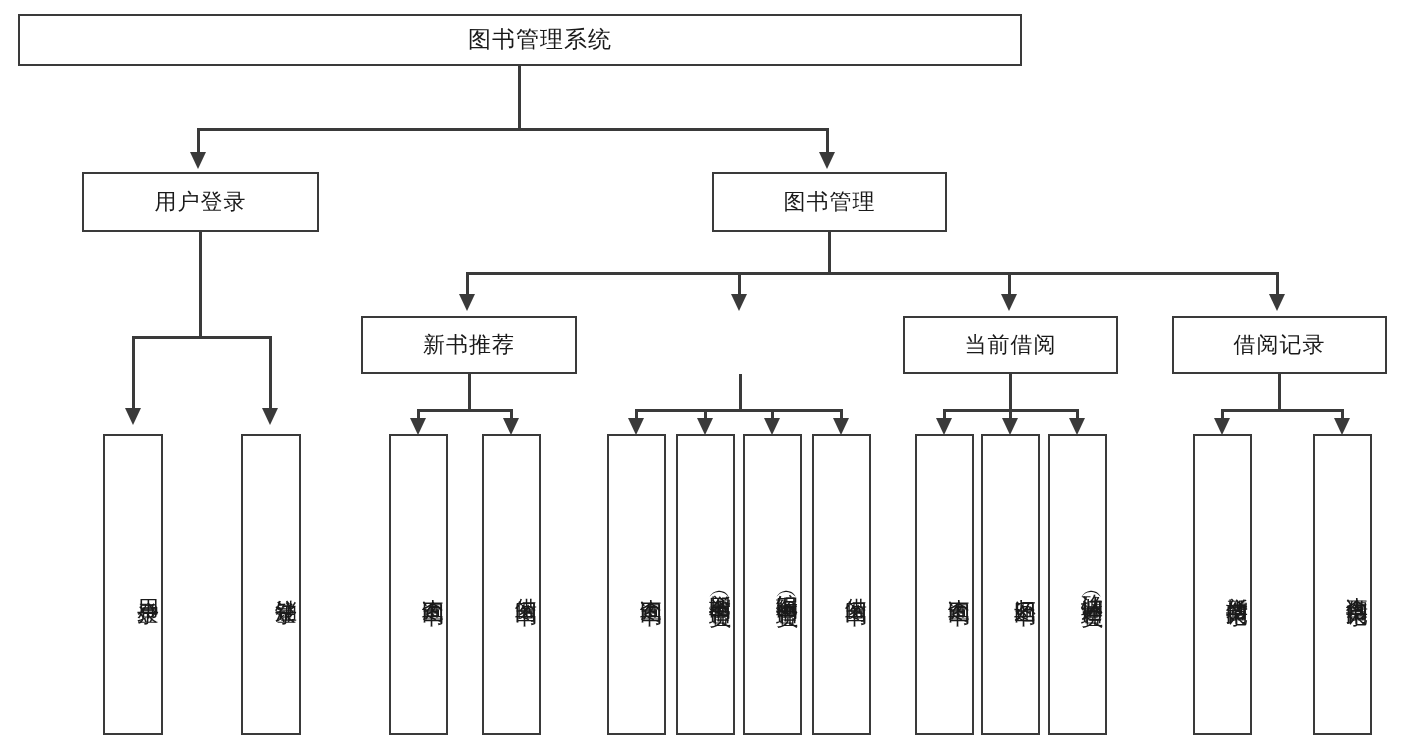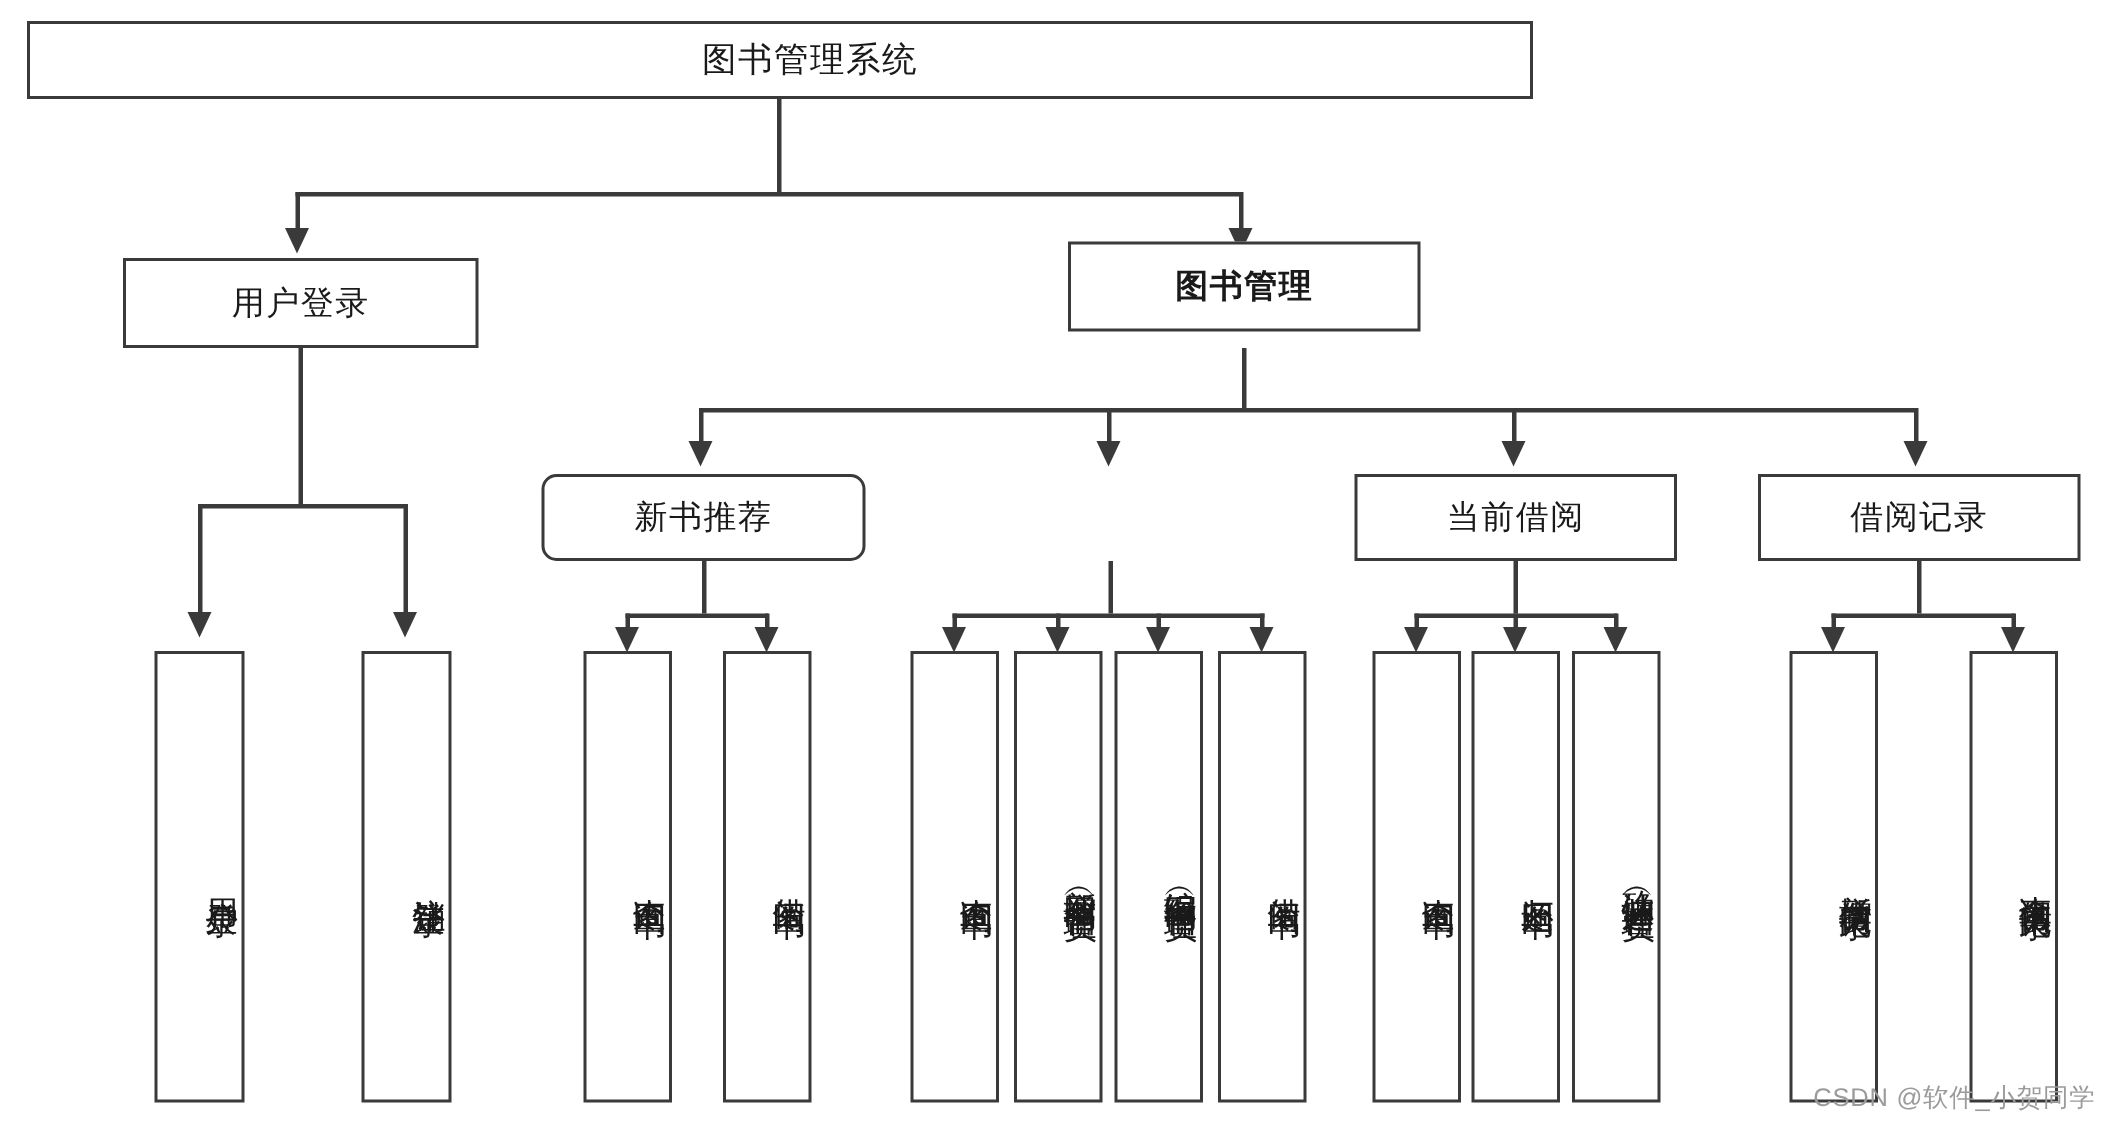--- a/index.html
+++ b/index.html
@@ -88,21 +88,21 @@
 
   <div class="conn v" style="left:197px; top:128px; height:28px;"></div>
   <div class="arrow" style="left:190px; top:152px;"></div>
 
   <div class="conn v" style="left:826px; top:128px; height:28px;"></div>
   <div class="arrow" style="left:819px; top:152px;"></div>
 
   <div class="node horiz" style="left:82px; top:172px; width:237px; height:60px;">
     <span>用户登录</span>
   </div>
-  <div class="node horiz" style="left:712px; top:161px; width:235px; height:60px;font-weight:bold;">
+  <div class="node horiz" style="left:712px; top:172px; width:235px; height:60px;">
     <span>图书管理</span>
   </div>
 
   <div class="conn v" style="left:199px; top:232px; height:104px;"></div>
   <div class="conn h" style="left:132px; top:336px; width:139px;"></div>
   <div class="conn v" style="left:132px; top:336px; height:76px;"></div>
   <div class="arrow" style="left:125px; top:408px;"></div>
   <div class="conn v" style="left:269px; top:336px; height:76px;"></div>
   <div class="arrow" style="left:262px; top:408px;"></div>
 
@@ -114,21 +114,21 @@
 
   <div class="conn v" style="left:738px; top:272px; height:26px;"></div>
   <div class="arrow" style="left:731px; top:294px;"></div>
 
   <div class="conn v" style="left:1008px; top:272px; height:26px;"></div>
   <div class="arrow" style="left:1001px; top:294px;"></div>
 
   <div class="conn v" style="left:1276px; top:272px; height:26px;"></div>
   <div class="arrow" style="left:1269px; top:294px;"></div>
 
-  <div class="node horiz" style="left:361px; top:316px; width:216px; height:58px;border-radius:10px;">
+  <div class="node horiz" style="left:361px; top:316px; width:216px; height:58px;">
     <span>新书推荐</span>
   </div>
   <div class="node horiz" style="left:1172px; top:316px; width:215px; height:58px;">
     <span>借阅记录</span>
   </div>
   <div class="node horiz" style="left:903px; top:316px; width:215px; height:58px;">
     <span>当前借阅</span>
   </div>
 
   <div class="conn v" style="left:468px; top:374px; height:35px;"></div>
@@ -202,15 +202,14 @@
     <span>确认归还（管理员）</span>
   </div>
 
   <div class="node vert" style="left:1193px; top:434px; width:59px; height:301px;">
     <span>新增借阅记录</span>
   </div>
   <div class="node vert" style="left:1313px; top:434px; width:59px; height:301px;">
     <span>查询借阅记录</span>
   </div>
 
-  <div class="watermark">CSDN @软件_小贺同学</div>
 
 </div>
 
 </body></html>

